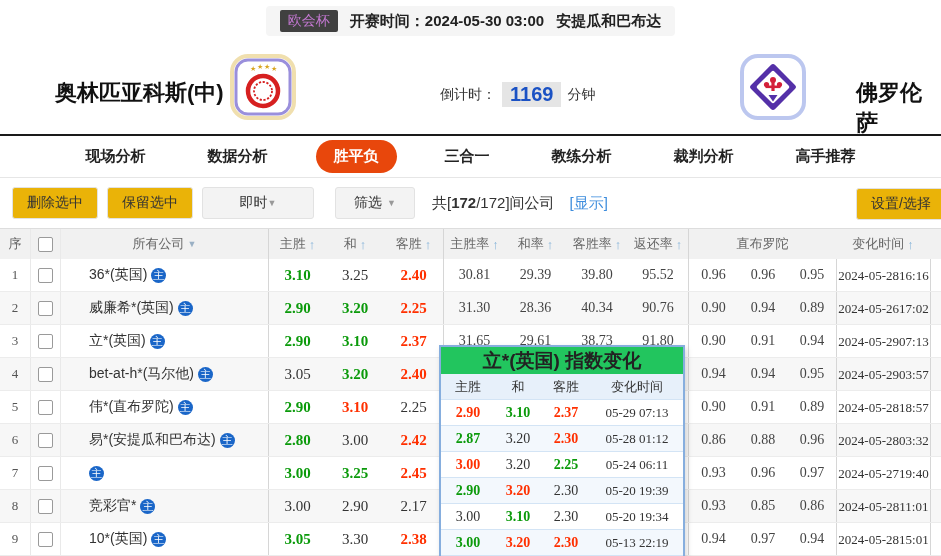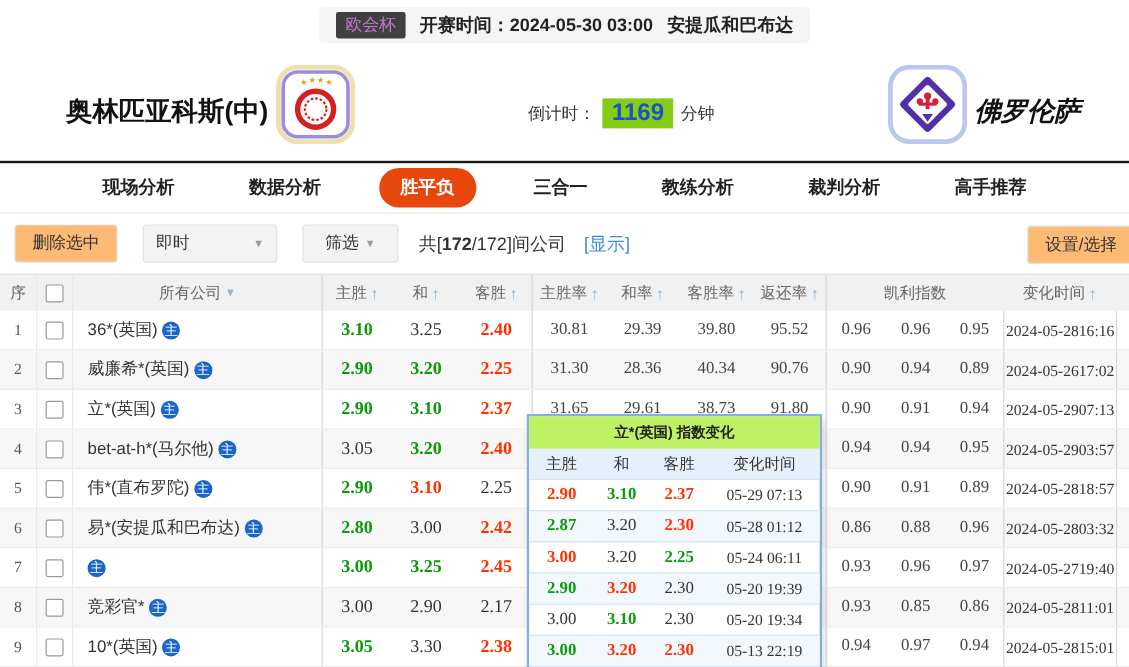--- a/index.html
+++ b/index.html
@@ -8,40 +8,40 @@
   
   .top-bar{height:40px;display:flex;justify-content:center;align-items:flex-start;padding-top:6px;}
   .match-pill{display:flex;align-items:center;gap:12px;background:#f5f5f5;border-radius:4px;padding:4px 14px;height:22px;}
   .league-chip{background:#404040;color:#c478d2;font-size:14px;padding:2px 8px;border-radius:2px;}
   .kickoff{font-size:15px;font-weight:bold;color:#222;}
   .venue{font-size:15px;font-weight:bold;color:#222;}
   
   .teams{position:relative;height:88px;}
   .team-name{position:absolute;font-size:22px;font-weight:bold;color:#111;top:32px;}
   .home-name{left:55px;}
-  .away-name{left:812px;font-style:italic;}
+  .away-name{left:856px;}
   .logo{position:absolute;top:8px;width:66px;height:66px;}
   .home-logo{left:230px;}
   .away-logo{left:740px;}
   .countdown{position:absolute;left:440px;top:36px;display:flex;align-items:center;gap:6px;}
   .cd-label{font-size:14px;color:#333;}
-  .cd-num{font-size:20px;font-weight:bold;color:#1b52c4;background:#84cc16;padding:1px 8px;}
+  .cd-num{font-size:20px;font-weight:bold;color:#1b52c4;background:#e5e5e5;padding:1px 8px;}
   .cd-unit{font-size:14px;color:#333;}
   
   .nav{height:41px;border-top:2px solid #1a1a1a;border-bottom:1px solid #e6e6e6;
     display:flex;justify-content:center;align-items:center;gap:34px;}
   .tab{font-size:15px;font-weight:bold;color:#222;padding:7px 14px;cursor:pointer;}
   .tab.active{background:#e8470c;color:#fff;border-radius:17px;padding:7px 18px;}
   
   .toolbar{position:relative;height:50px;display:flex;align-items:center;padding-left:12px;gap:9px;}
-  .tbtn{height:30px;background:#fdba74;border:1px solid #e2e2e2;border-radius:3px;
+  .tbtn{height:30px;background:#eab308;border:1px solid #e2e2e2;border-radius:3px;
     font-size:14px;color:#333;display:flex;align-items:center;padding:0 14px;}
   .tselect{height:30px;background:#f3f3f3;border:1px solid #e2e2e2;border-radius:3px;
     font-size:14px;color:#333;display:flex;align-items:center;justify-content:space-between;padding:0 10px;}
-  .sel-instant{width:90px;margin-left:12px;}
+  .sel-instant{width:90px;margin-left:0;justify-content:center;}
   .sel-filter{width:58px;margin-left:12px;gap:5px;justify-content:center;}
   .chev{font-size:9px;color:#999;}
   .count-text{font-size:15px;color:#333;margin-left:8px;}
   .count-text b{font-weight:bold;}
   .show-link{color:#3e8ddd;font-size:15px;margin-left:6px;cursor:pointer;}
   .settings-btn{position:absolute;left:856px;top:10px;width:110px;}
   
   .otable{position:relative;border-top:1px solid #ddd;}
   .trow{display:grid;grid-template-columns:30px 30px 208px 58px 58px 59px 62px 61px 62px 60px 50px 50px 48px 94px 11px;align-items:center;}
   .trow>*{height:100%;display:flex;align-items:center;justify-content:center;box-sizing:border-box;}
@@ -55,30 +55,30 @@
   .drow{height:32px;border-bottom:1px solid #ececec;background:#fff;font-size:14px;}
   .drow.even{background:#f7f7f7;}
   .num{font-family:"Liberation Serif",serif;}
   .g{color:#0b9a0b;font-weight:bold;}
   .r{color:#ff3000;font-weight:bold;}
   .k{color:#333;}
   .ob{font-size:15px;}
   .ratec,.kellyc{font-size:14px;color:#444;}
   .idx{font-size:13px;color:#555;}
   .cb{width:13px;height:13px;border:1px solid #9a9a9a;border-radius:2px;background:#fff;display:inline-block;}
-  .company-cell{justify-content:flex-start !important;padding-left:12px;gap:4px;cursor:pointer;}
+  .company-cell{justify-content:flex-start !important;padding-left:28px;gap:4px;cursor:pointer;}
   .cname{font-size:14px;color:#333;white-space:nowrap;}
   .badge{width:15px;height:15px;border-radius:50%;background:#1a66c8;color:#fff;font-size:11px;
     display:inline-flex;align-items:center;justify-content:center;flex:0 0 15px;}
   .timec{font-size:13px;color:#333;text-align:center;line-height:15px;flex-direction:row;justify-content:center;}
   
   .popup{position:absolute;left:439px;top:345px;width:242px;border:2px solid #86aede;background:#fff;
     box-shadow:2px 3px 6px rgba(0,0,0,.15);z-index:5;}
-  .popup-title{height:27px;background:#bef264;display:flex;align-items:center;justify-content:center;
-    font-size:12px;font-weight:bold;color:#222;}
+  .popup-title{height:27px;background:#22c55e;display:flex;align-items:center;justify-content:center;
+    font-size:19px;font-weight:bold;color:#222;}
   .prow{display:grid;grid-template-columns:54px 46px 50px 92px;align-items:center;}
   .prow>*{display:flex;align-items:center;justify-content:center;height:100%;}
   .phead{height:25px;background:#e7f0fa;font-size:13px;color:#333;}
   .pdata{height:25px;border-top:1px solid #d3e4f5;font-size:14px;}
   .pdata.even{background:#f3f8fd;}
   .ptime{font-size:13px;color:#333;}
 </style>
 </head>
 <body>
 
@@ -132,20 +132,21 @@
       <div class="tab">数据分析</div>
       <div class="tab active">胜平负</div>
       <div class="tab">三合一</div>
       <div class="tab">教练分析</div>
       <div class="tab">裁判分析</div>
       <div class="tab">高手推荐</div>
     </div>
 
   <div class="toolbar">
     <div class="tbtn">删除选中</div>
+    <div class="tbtn">保留选中</div>
     <div class="tselect sel-instant">
       <span>即时</span>
       <span class="chev">▼</span>
     </div>
     <div class="tselect sel-filter">
       <span>筛选</span>
       <span class="chev">▼</span>
     </div>
     <span class="count-text"><span>共[</span><b>172</b><span>/172]间公司</span></span>
     <span class="show-link">[显示]</span>
@@ -186,21 +187,21 @@
         </div>
         <div class="hc">
           <span>客胜率</span>
           <i class="arr">↑</i>
         </div>
         <div class="hc">
           <span>返还率</span>
           <i class="arr">↑</i>
         </div>
         <div class="hc" style="grid-column: span 3;">
-          <span>凯利指数</span>
+          <span>直布罗陀</span>
         </div>
         <div class="hc">
           <span>变化时间</span>
           <i class="arr">↑</i>
         </div>
         <div class="hc">
           <span></span>
         </div>
       </div>
       <div class="trow drow">

